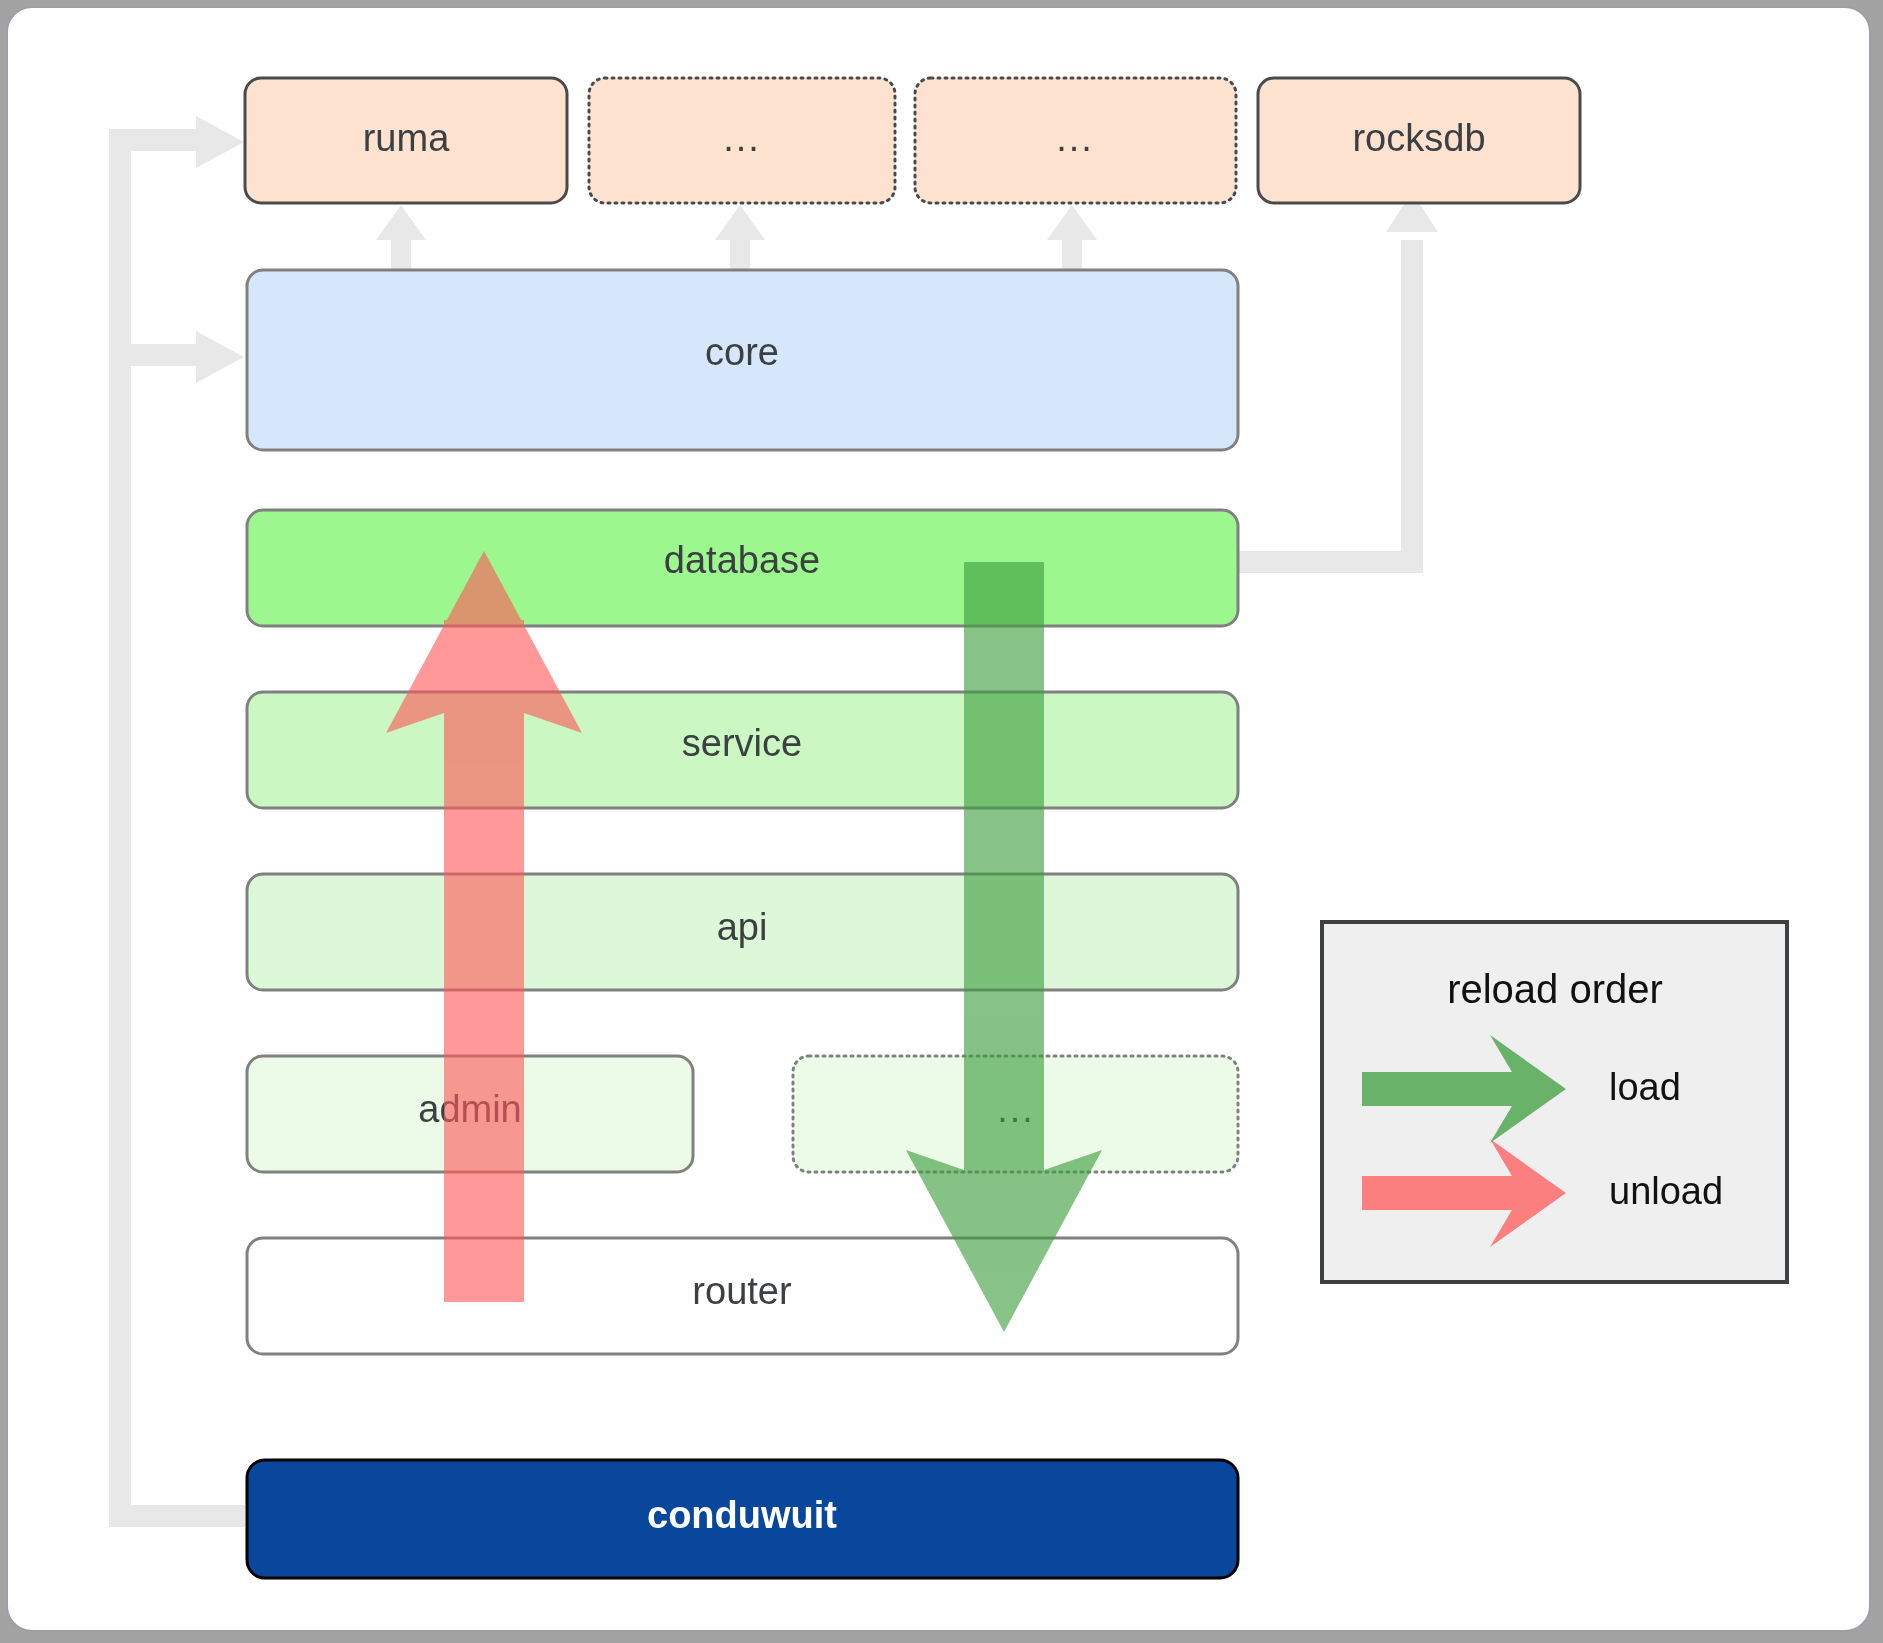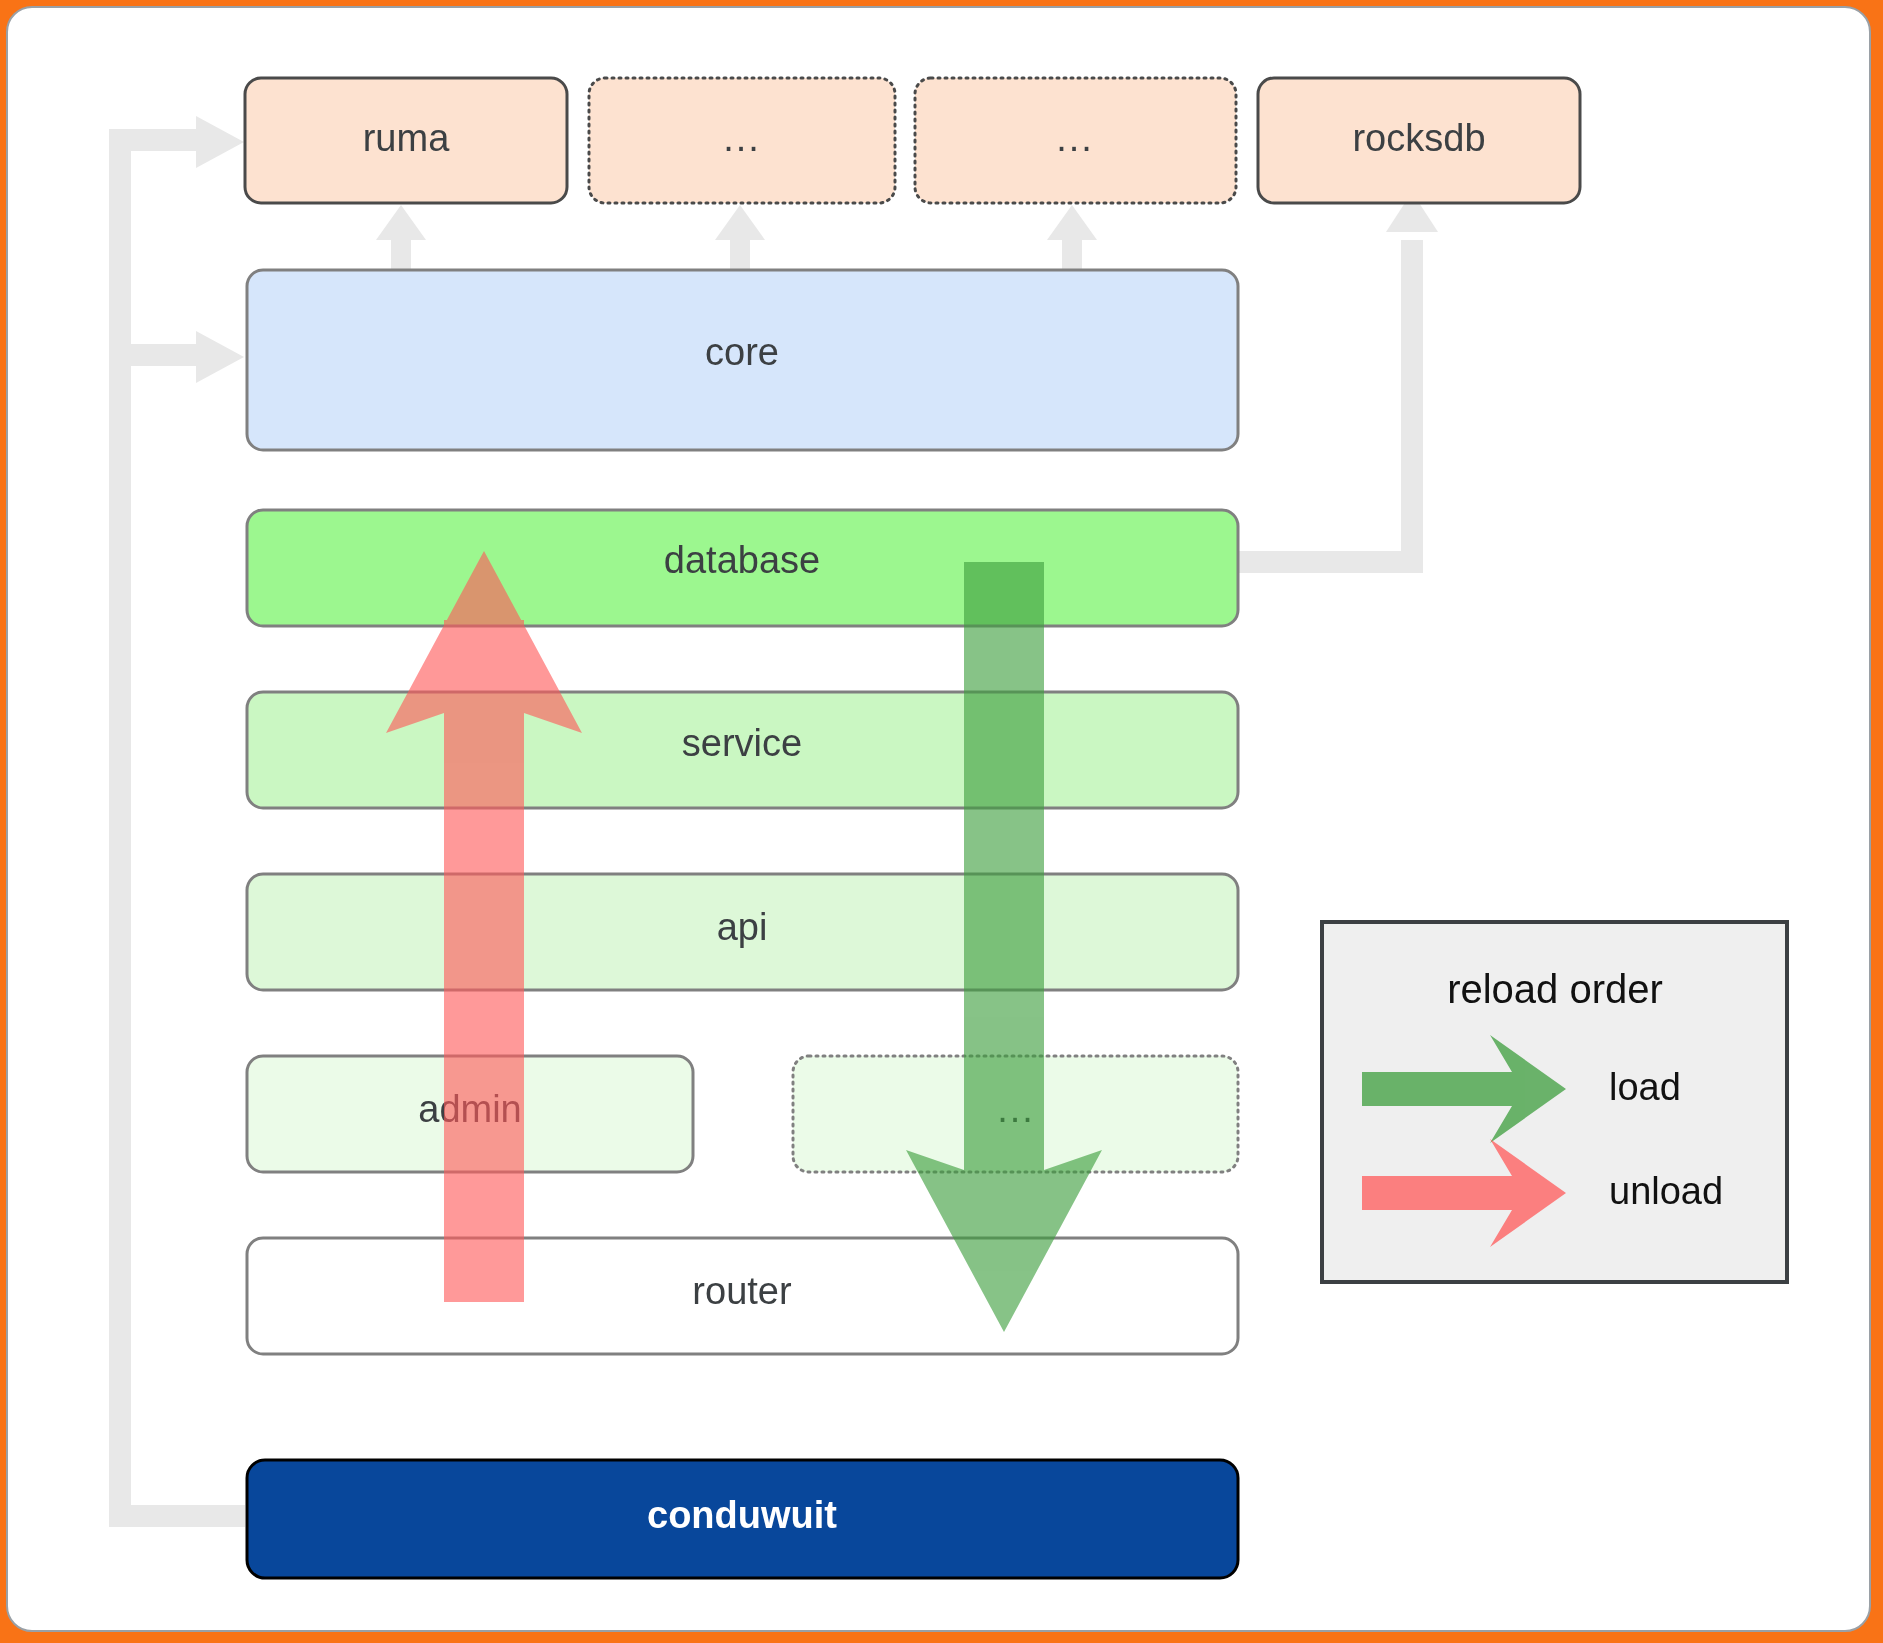--- a/index.html
+++ b/index.html
@@ -5,21 +5,21 @@
   html, body {
     margin: 0;
     padding: 0;
     background: #ffffff;
     font-family: "Liberation Sans", sans-serif;
   }
   #stage {
     position: relative;
     width: 1883px;
     height: 1643px;
-    background: #f97316;
+    background: #a3a3a3;
     overflow: hidden;
   }
   #diagram-frame {
     position: absolute;
     left: 6px;
     top: 6px;
     width: 1865px;
     height: 1626px;
     border: 2px solid #9aa0a6;
     border-radius: 26px;

